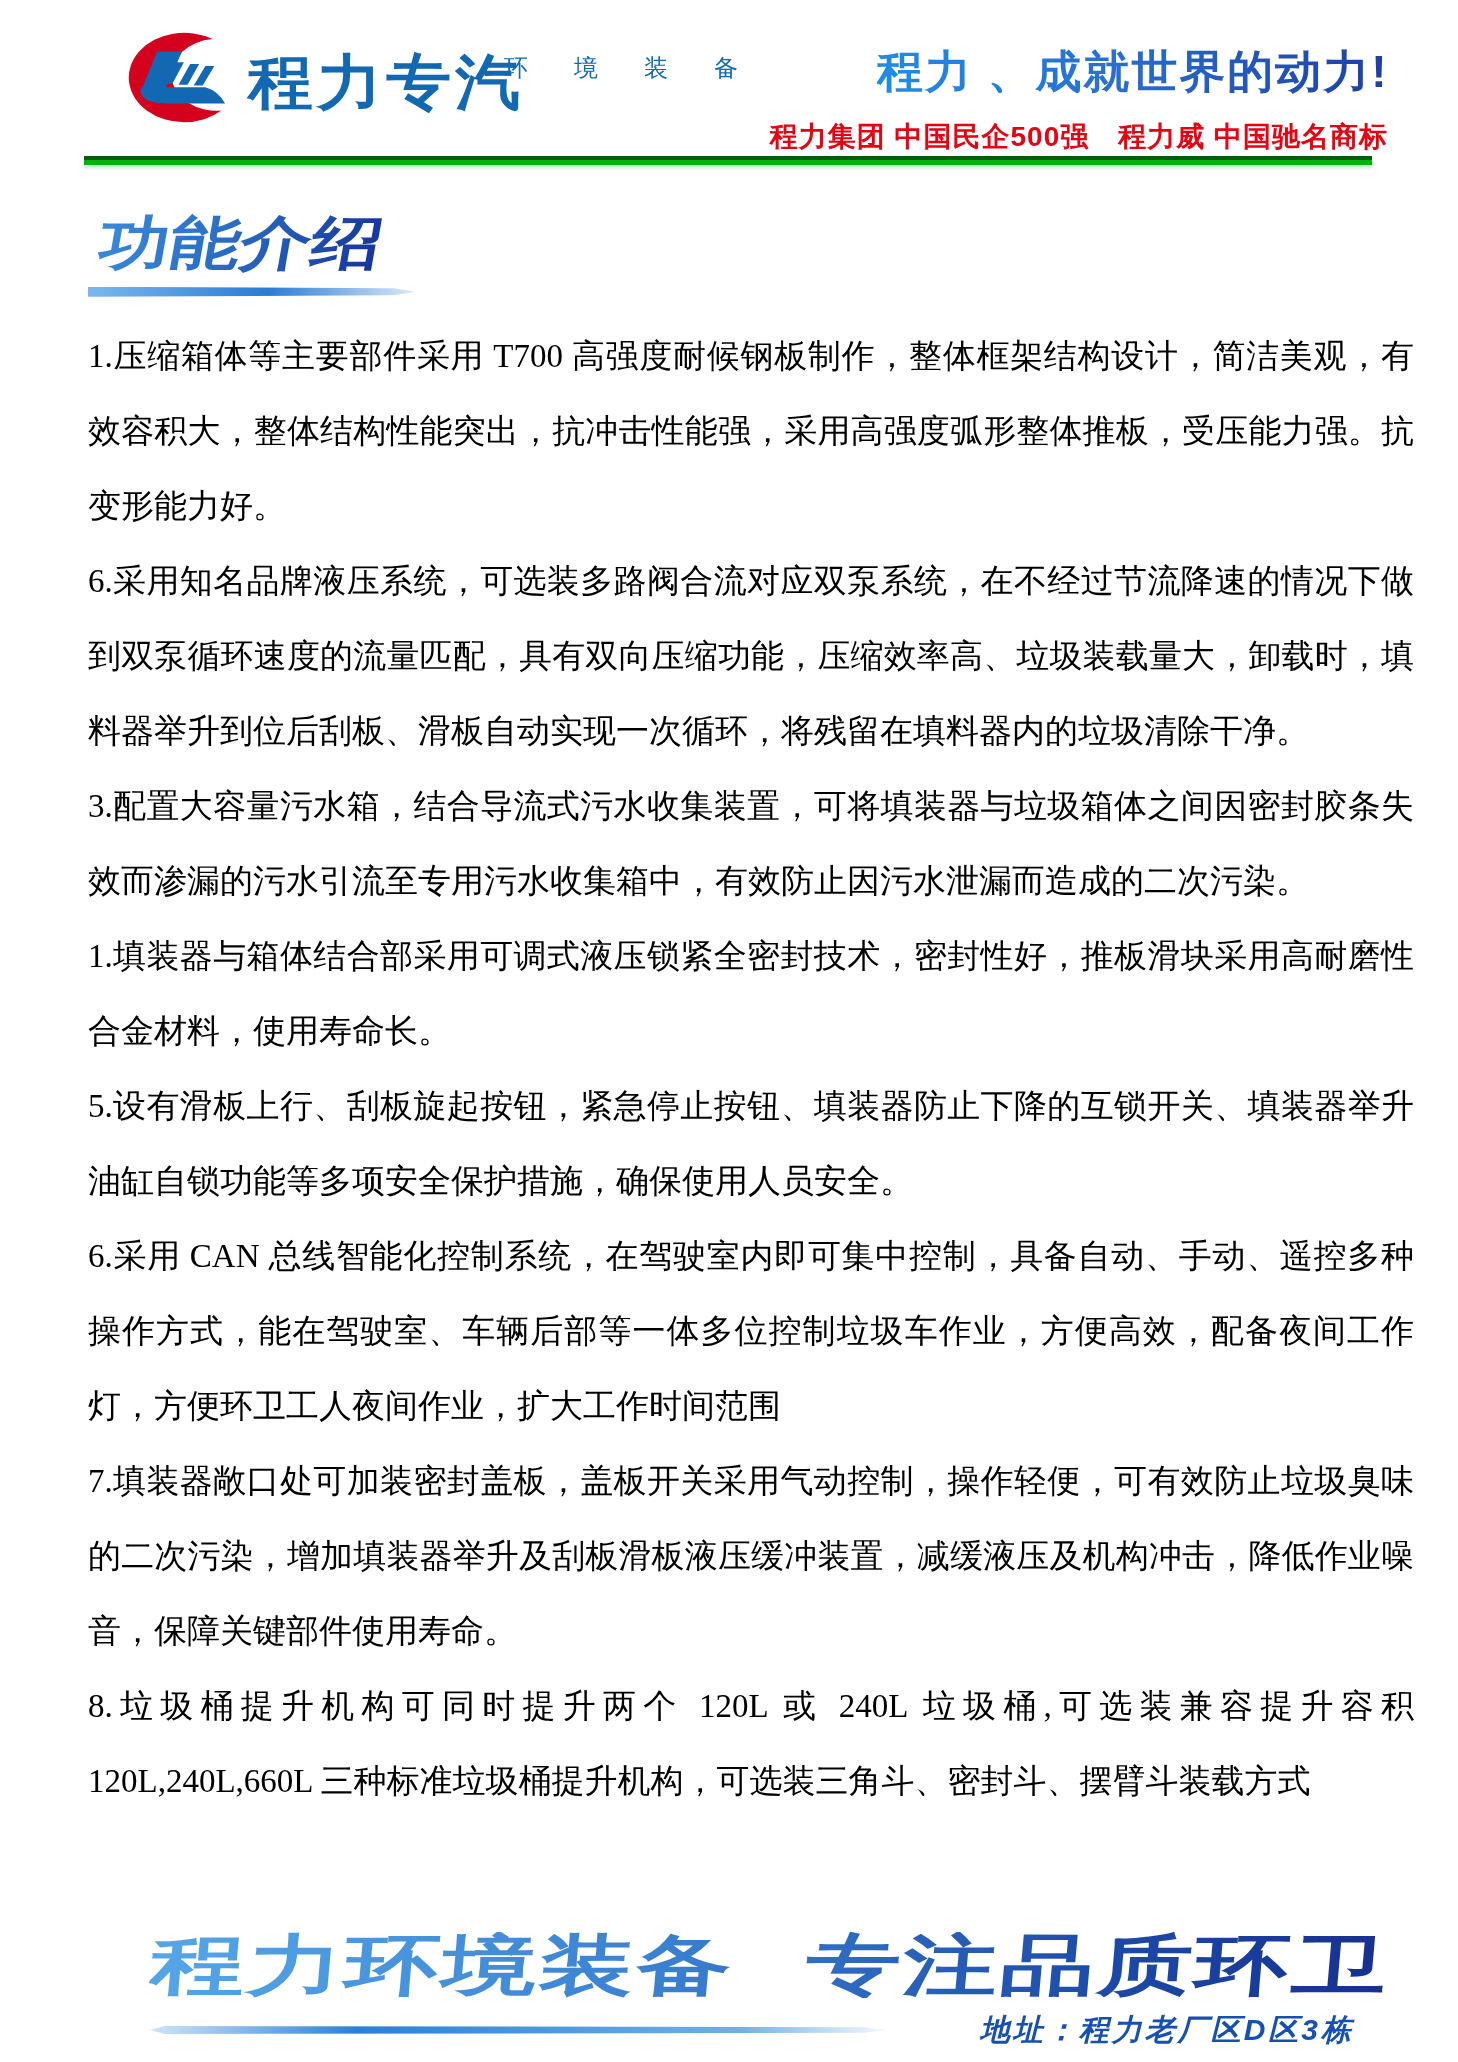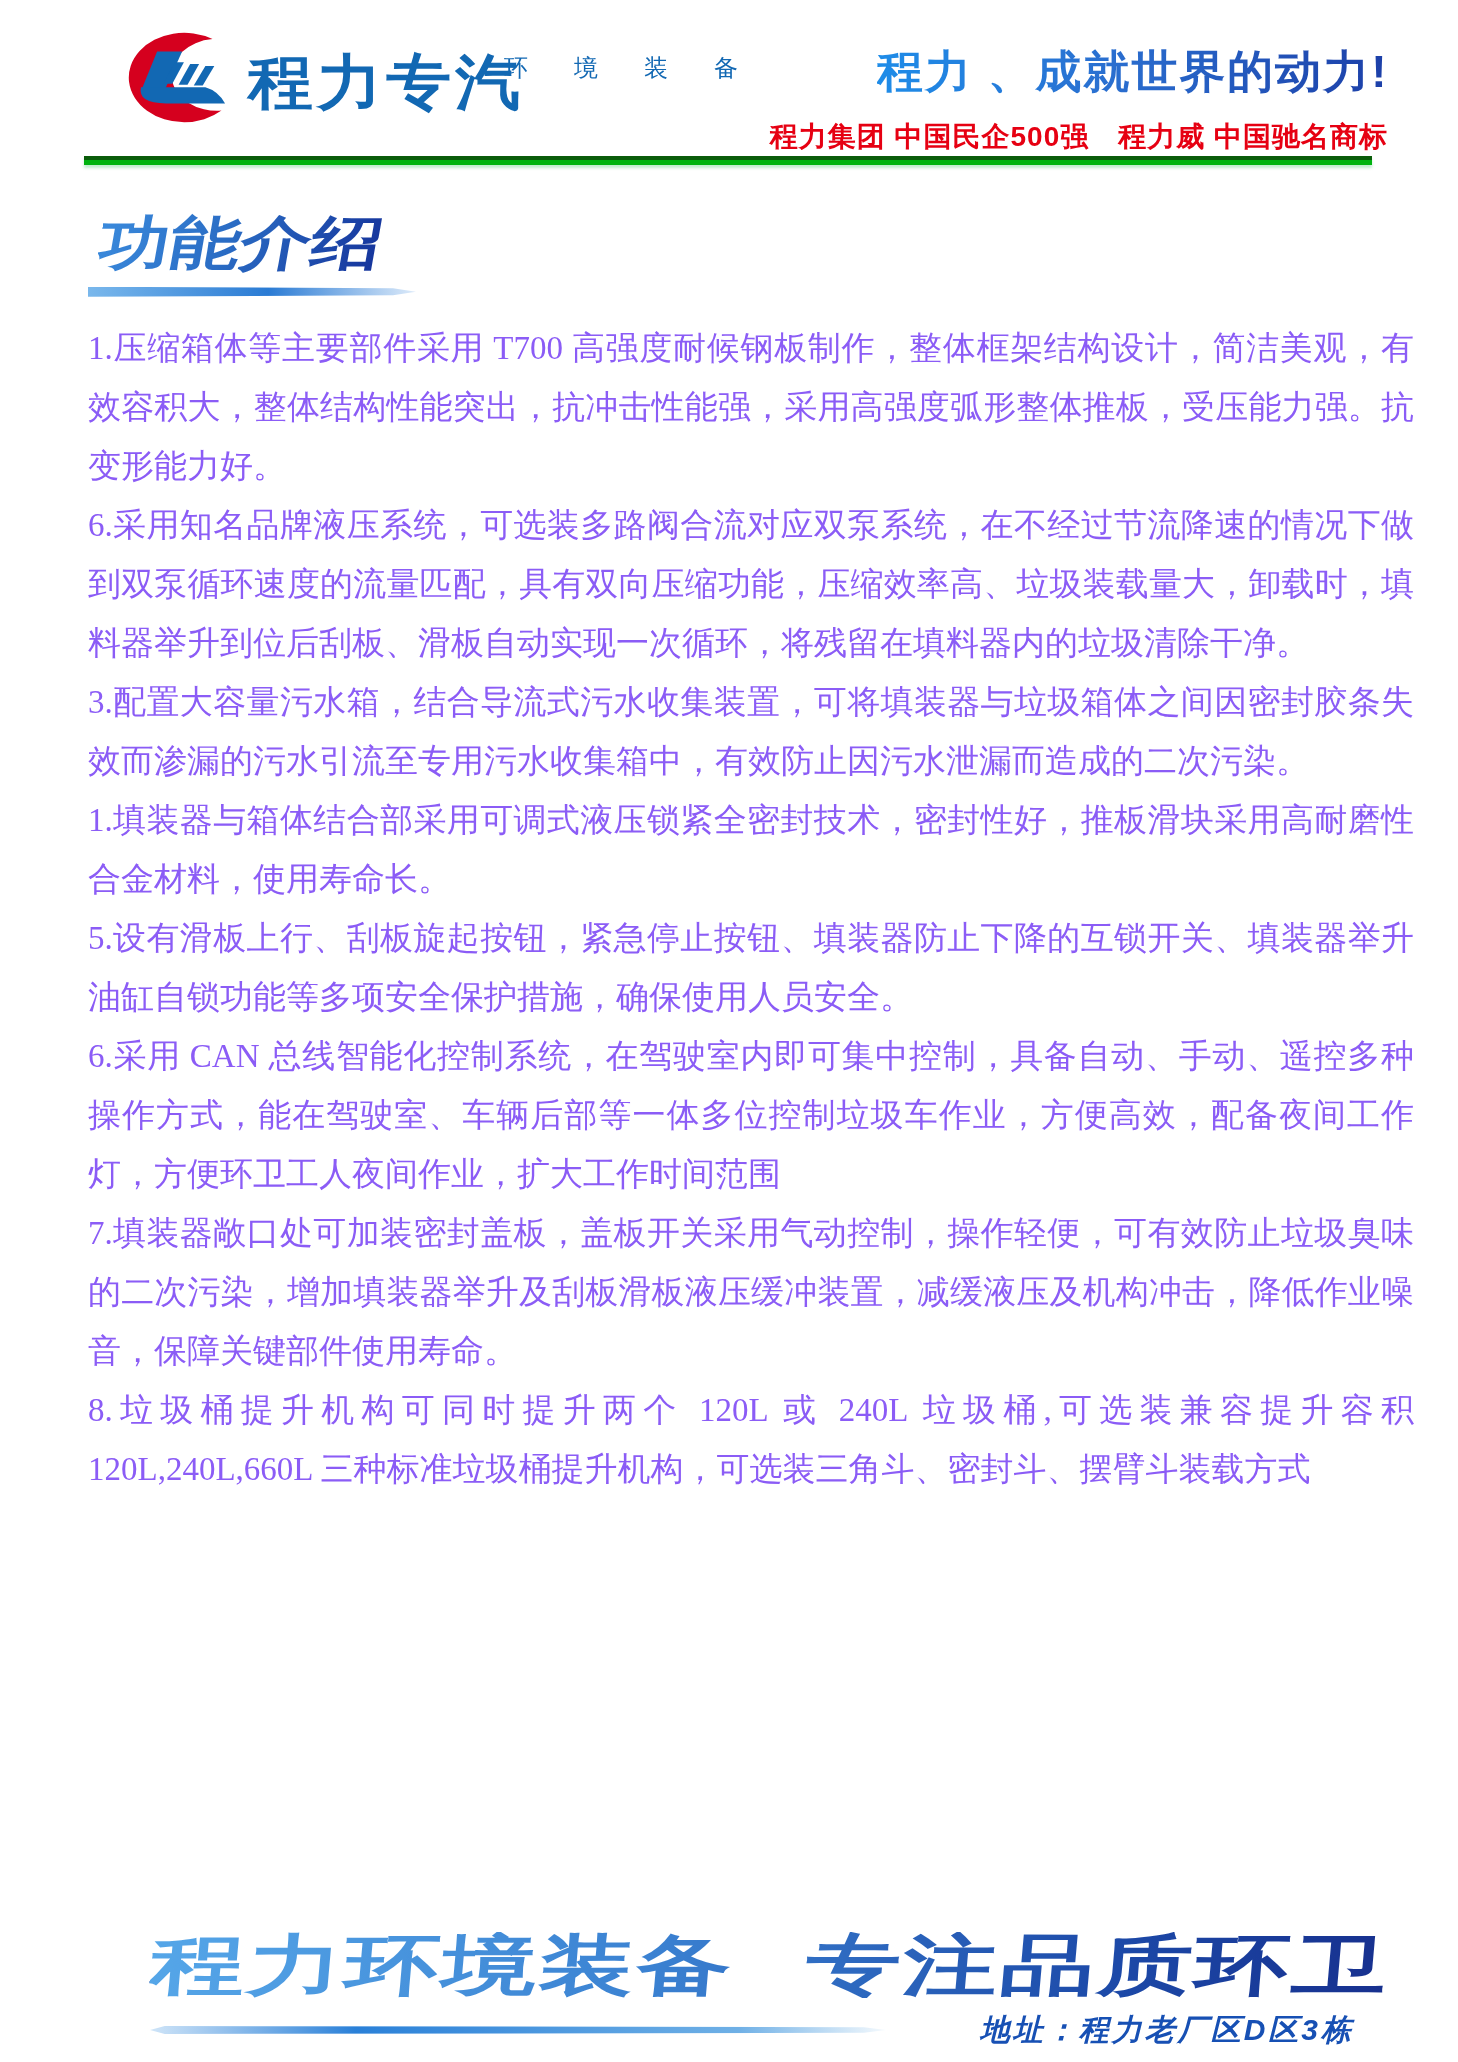--- a/index.html
+++ b/index.html
@@ -61,21 +61,21 @@
     transform:skewX(-10deg) scaleX(1.22);transform-origin:left bottom;
   }
   .title-swoosh{
     margin-top:12px;width:328px;height:10px;
     background:linear-gradient(90deg,#7ab8ec 0%,#2a7bd4 55%,rgba(120,175,235,.25) 100%);
     clip-path:polygon(0 0,93% 15%,100% 50%,93% 85%,0 100%);
   }
   .paragraphs{
     margin-top:22px;
     font-family:"Liberation Serif","DejaVu Serif",serif;
-    font-size:33px;line-height:59px;color:#8b5cf6;
+    font-size:33px;line-height:75px;color:#000000;
     text-align:justify;
   }
   .paragraphs p{margin:0;}
   
   .footer{position:absolute;left:0;right:0;bottom:0;padding-bottom:14px;}
   .footer-banner{
     display:inline-block;
     margin-left:148px;
     font-size:66px;font-weight:900;line-height:1.0;white-space:nowrap;
     word-spacing:30px;letter-spacing:2px;

